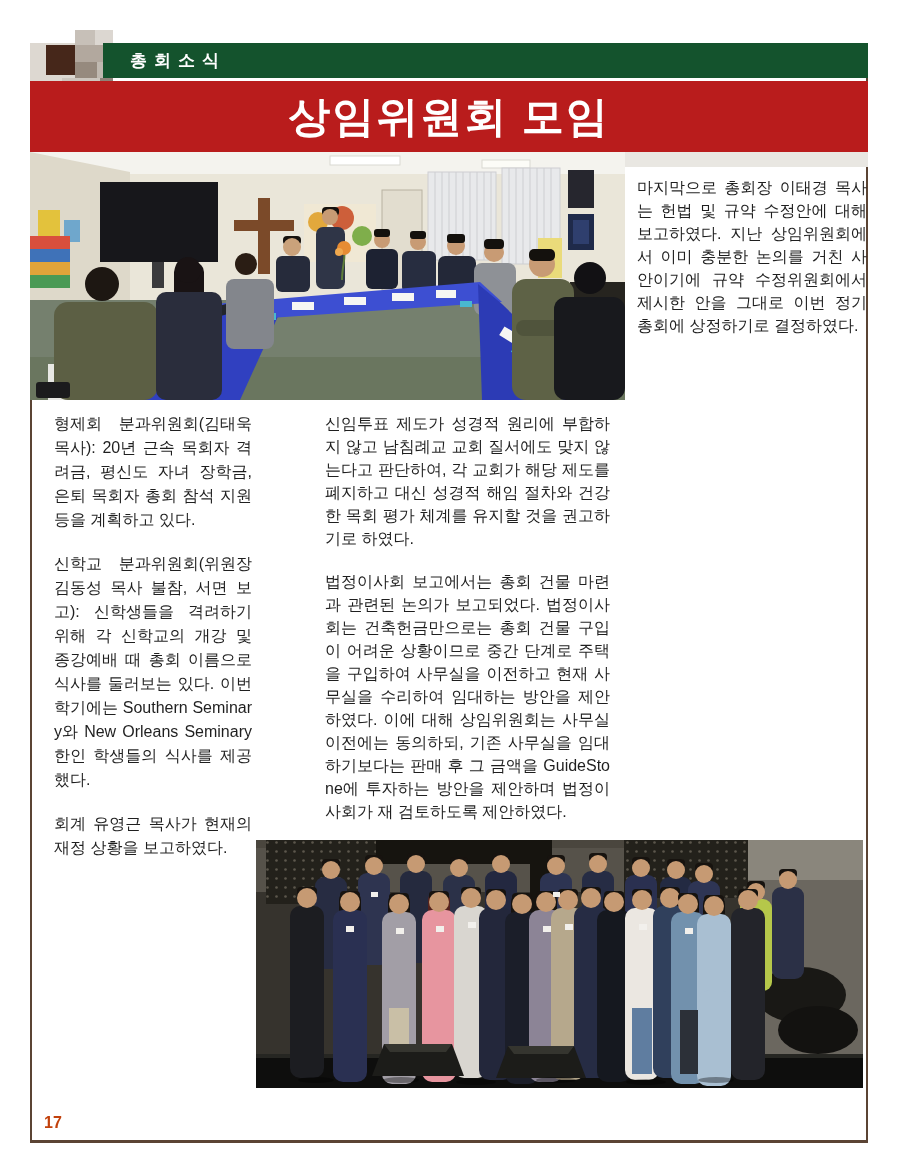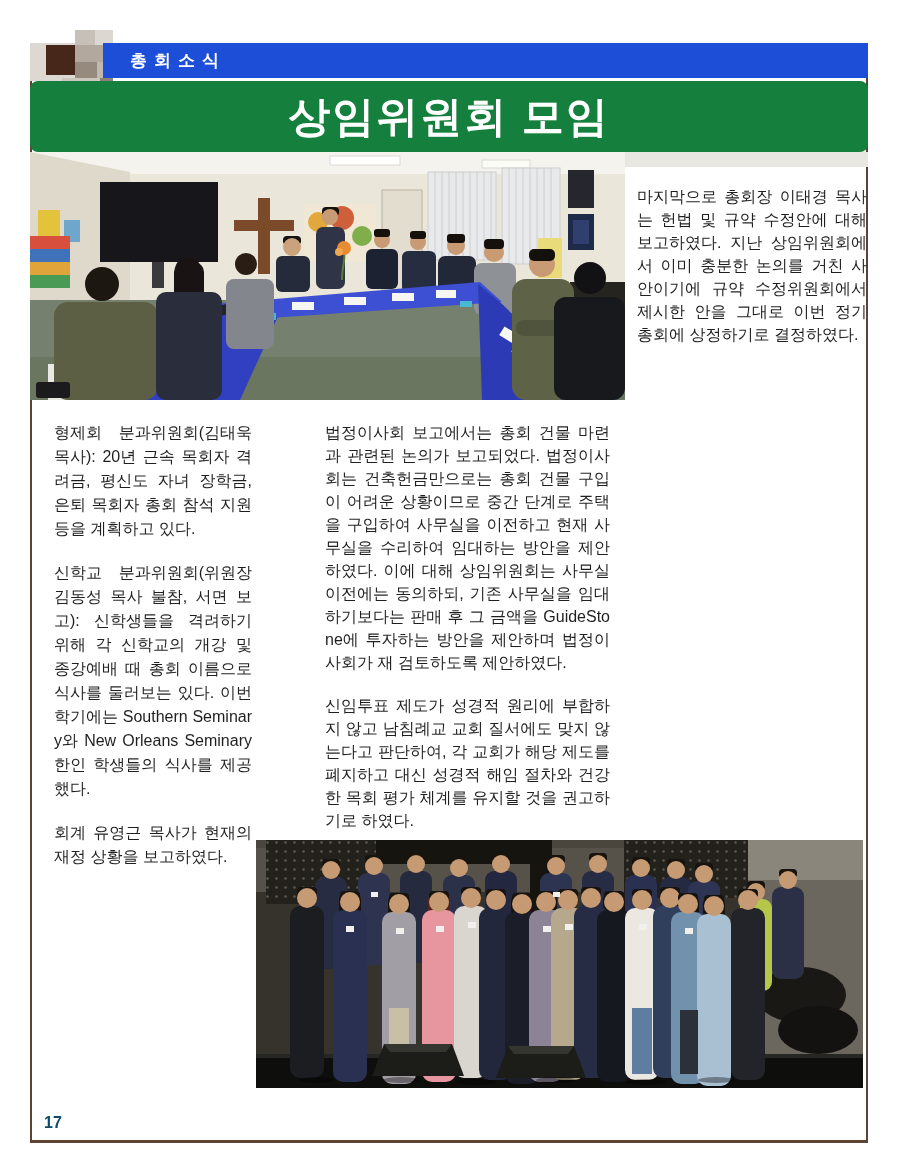--- a/index.html
+++ b/index.html
@@ -8,48 +8,48 @@
     font-family:"Liberation Sans","DejaVu Sans",sans-serif; color:#1f1f1f;
     overflow:hidden;
   }
   .frame{
     position:absolute; left:30px; top:43px; width:838px; height:1100px;
     border-left:2px solid #5b4434; border-right:2px solid #5b4434; border-bottom:3px solid #5b4434;
     box-sizing:border-box;
   }
   .brownbar{
     position:absolute; left:103px; top:43px; width:765px; height:35px;
-    background:#1d4ed8;
+    background:#14532d;
   }
   .kicker{
     display:block; padding-left:27px; line-height:35px; font-size:17px; font-weight:bold;
     color:#ffffff; letter-spacing:7px;
   }
   .mosaic-base{position:absolute; left:30px; top:43px; width:73px; height:38px; background:#ddd8d1;}
   .sq{position:absolute;}
   .banner{
     position:absolute; left:30px; top:81px; width:838px; height:71px;
-    background:#15803d; text-align:center;border-radius:8px;
+    background:#b91c1c; text-align:center;
   }
   .banner h1{
     margin:0; line-height:71px; font-size:42px; font-weight:800; color:#ffffff; letter-spacing:2px;
   }
   .banner-shadow{position:absolute; left:30px; top:152px; width:838px; height:15px; background:#e9e7e2;}
   .photo{position:absolute; display:block;}
   .photo-top{left:30px; top:152px; width:595px; height:248px;}
   .photo-bottom{left:256px; top:840px; width:607px; height:248px;}
-  .col{position:absolute; text-align:justify; word-break:break-all;margin-top:9px;}
+  .col{position:absolute; text-align:justify; word-break:break-all;}
   .col p{margin:0 0 20px 0;}
   .col-left{left:54px; top:412px; width:250px; font-size:16px; line-height:24px;}
   .col-mid{left:325px; top:412px; width:285px; font-size:16px; line-height:23px;}
   .col-right{left:597px; top:176px; width:270px; font-size:16px; line-height:23px;}
   .col-right p{margin:0 0 18px 0;}
   .spacer-right{float:right; width:52px; height:680px; margin-top:428px;}
   .spacer-left{float:left; width:40px; height:250px;}
-  .pagenum{position:absolute; left:44px; top:1114px; font-size:16px; font-weight:bold; color:#0c4a6e;}
+  .pagenum{position:absolute; left:44px; top:1114px; font-size:16px; font-weight:bold; color:#c2410c;}
 </style>
 </head>
 <body>
 
 <div class="sheet">
 
   <div class="frame"></div>
 
   <div class="mosaic-base"></div>
   <div class="sq" style="left:75px;top:30px;width:20px;height:15px;background:#c7c0b8;"></div>
@@ -185,22 +185,22 @@
 
   <div class="col col-left">
     <div class="spacer-right"></div>
     <p>형제회 분과위원회(김태욱 목사): 20년 근속 목회자 격려금, 평신도 자녀 장학금, 은퇴 목회자 총회 참석 지원 등을 계획하고 있다.</p>
     <p>신학교 분과위원회(위원장 김동성 목사 불참, 서면 보고): 신학생들을 격려하기 위해 각 신학교의 개강 및 종강예배 때 총회 이름으로 식사를 둘러보는 있다. 이번 학기에는 Southern Seminary와 New Orleans Seminary 한인 학생들의 식사를 제공했다.</p>
     <p>회계 유영근 목사가 현재의 재정 상황을 보고하였다.</p>
 
   </div>
 
   <div class="col col-mid">
+    <p>신임투표 제도가 성경적 원리에 부합하지 않고 남침례교 교회 질서에도 맞지 않는다고 판단하여, 각 교회가 해당 제도를 폐지하고 대신 성경적 해임 절차와 건강한 목회 평가 체계를 유지할 것을 권고하기로 하였다.</p>
     <p>법정이사회 보고에서는 총회 건물 마련과 관련된 논의가 보고되었다. 법정이사회는 건축헌금만으로는 총회 건물 구입이 어려운 상황이므로 중간 단계로 주택을 구입하여 사무실을 이전하고 현재 사무실을 수리하여 임대하는 방안을 제안하였다. 이에 대해 상임위원회는 사무실 이전에는 동의하되, 기존 사무실을 임대하기보다는 판매 후 그 금액을 GuideStone에 투자하는 방안을 제안하며 법정이사회가 재 검토하도록 제안하였다.</p>
-    <p>신임투표 제도가 성경적 원리에 부합하지 않고 남침례교 교회 질서에도 맞지 않는다고 판단하여, 각 교회가 해당 제도를 폐지하고 대신 성경적 해임 절차와 건강한 목회 평가 체계를 유지할 것을 권고하기로 하였다.</p>
   </div>
 
   <svg class="photo photo-bottom" viewBox="0 0 607 248" preserveAspectRatio="none">
     <defs>
       <pattern id="dots" width="9" height="9" patternUnits="userSpaceOnUse">
         <circle cx="2.5" cy="2.5" r="1.3" fill="#5c574c"></circle>
       </pattern>
       <symbol id="pf" overflow="visible">
         <rect x="-17" y="8" width="34" height="172" rx="10" fill="currentColor"></rect>
         <rect x="-10" y="-11" width="20" height="9" rx="4" fill="#17130f"></rect>

